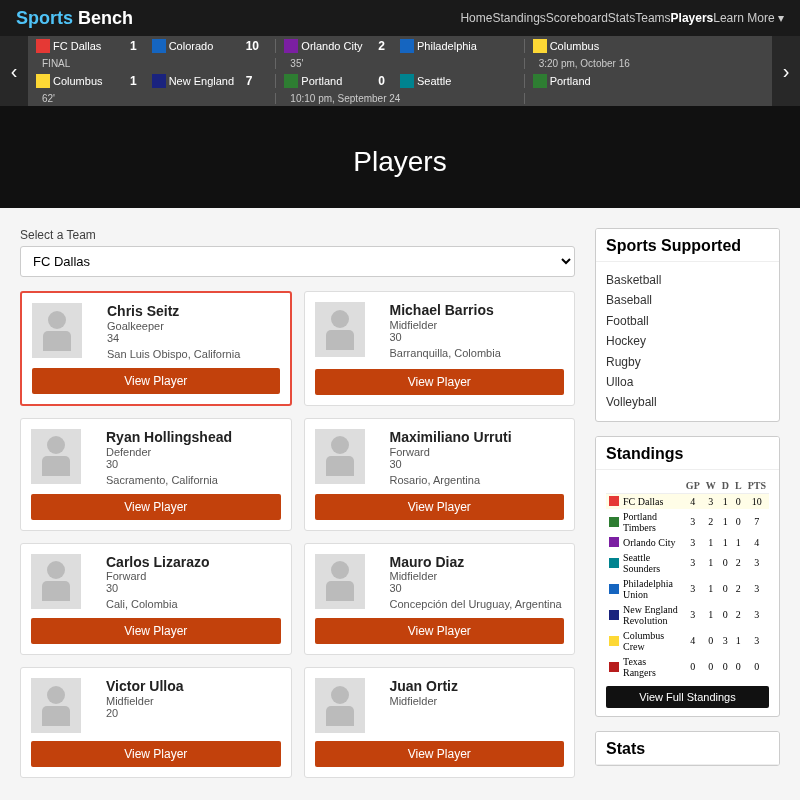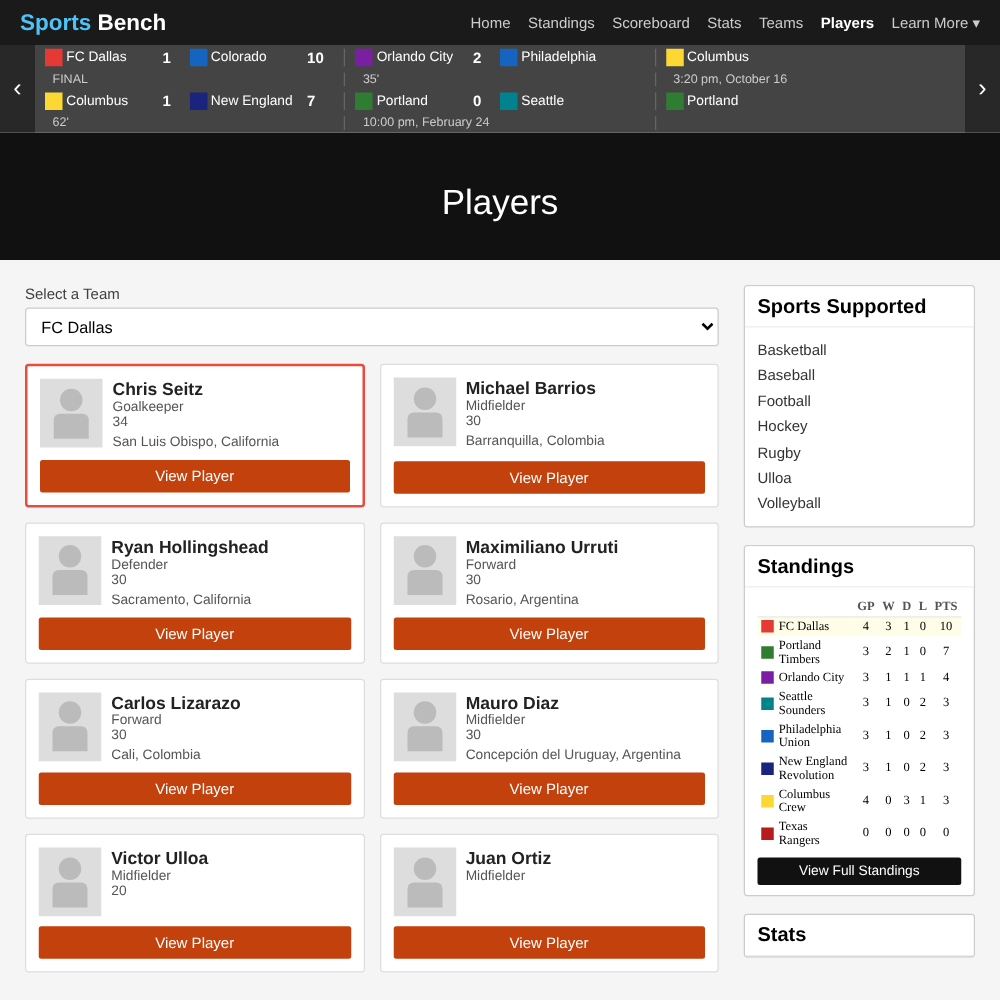--- a/index.html
+++ b/index.html
@@ -9,21 +9,21 @@
     .navbar {
       background: #1a1a1a;
       display: flex;
       align-items: center;
       justify-content: space-between;
       padding: 6px 16px;
       height: 36px;
     }
     .navbar-brand { color: #fff; font-size: 18px; font-weight: bold; }
     .navbar-brand span.sports { color: #4fc3f7; }
-    .navbar-nav { display: flex; gap: 14px; align-items: center; }
+    .navbar-nav { display: flex; align-items: center; }
     .navbar-nav a { color: #ccc; text-decoration: none; font-size: 12px; }
     .navbar-nav a.active { color: #fff; font-weight: bold; }
 
     
     .scores-bar {
       background: #444;
       display: flex;
       align-items: stretch;
       position: relative;
       min-height: 70px;
@@ -116,21 +116,21 @@
       background: #fff;
       border: 1px solid #ddd;
       border-radius: 3px;
       padding: 10px;
       display: flex;
       flex-direction: column;
     }
     .player-card.red-border { border-color: #e74c3c; border-width: 2px; }
     .player-card-inner {
       display: flex;
-      gap: 8px;
+      gap: 25px;
       margin-bottom: 8px;
     }
     .player-avatar {
       width: 50px;
       height: 55px;
       background: #ddd;
       flex-shrink: 0;
       display: flex;
       align-items: center;
       justify-content: center;
@@ -329,21 +329,21 @@
           <span class="team-name">Portland</span>
         </div>
       </div>
     </div>
 
     <div class="score-row">
       <div class="score-game">
         <span class="game-final">62'</span>
       </div>
       <div class="score-game">
-        <span class="game-final">10:00 pm, February 24</span>
+        <span class="game-final">10:10 pm, September 24</span>
       </div>
       <div class="score-game" style="border-right:none;"></div>
     </div>
   </div>
   <div class="scores-arrow">›</div>
 </div>
 
 <div class="hero">
   <h1>Players</h1>
 </div>

